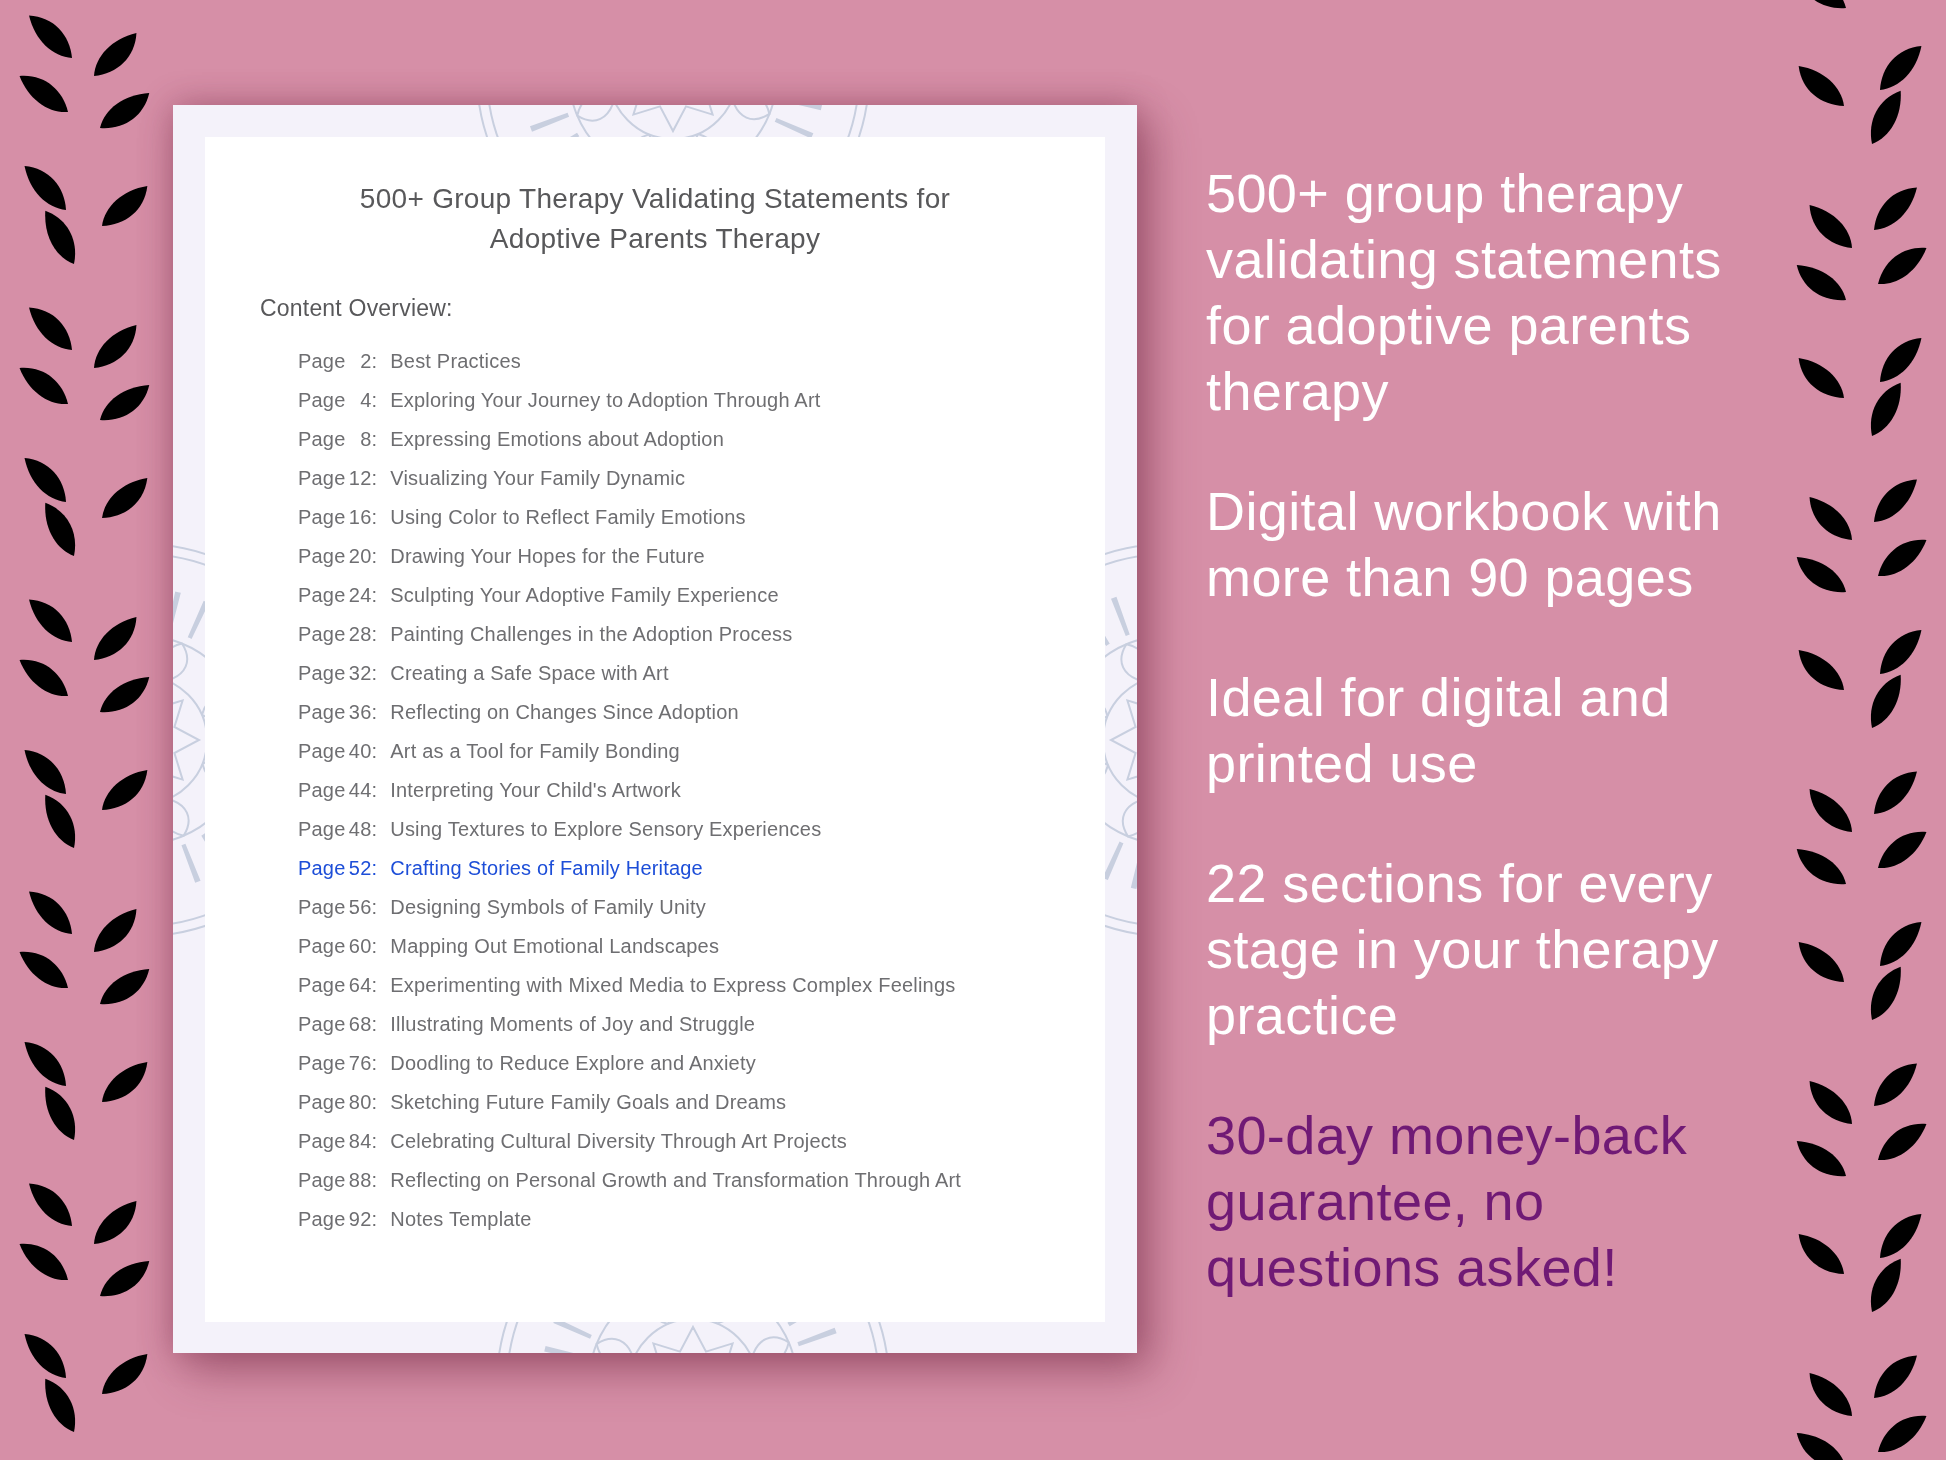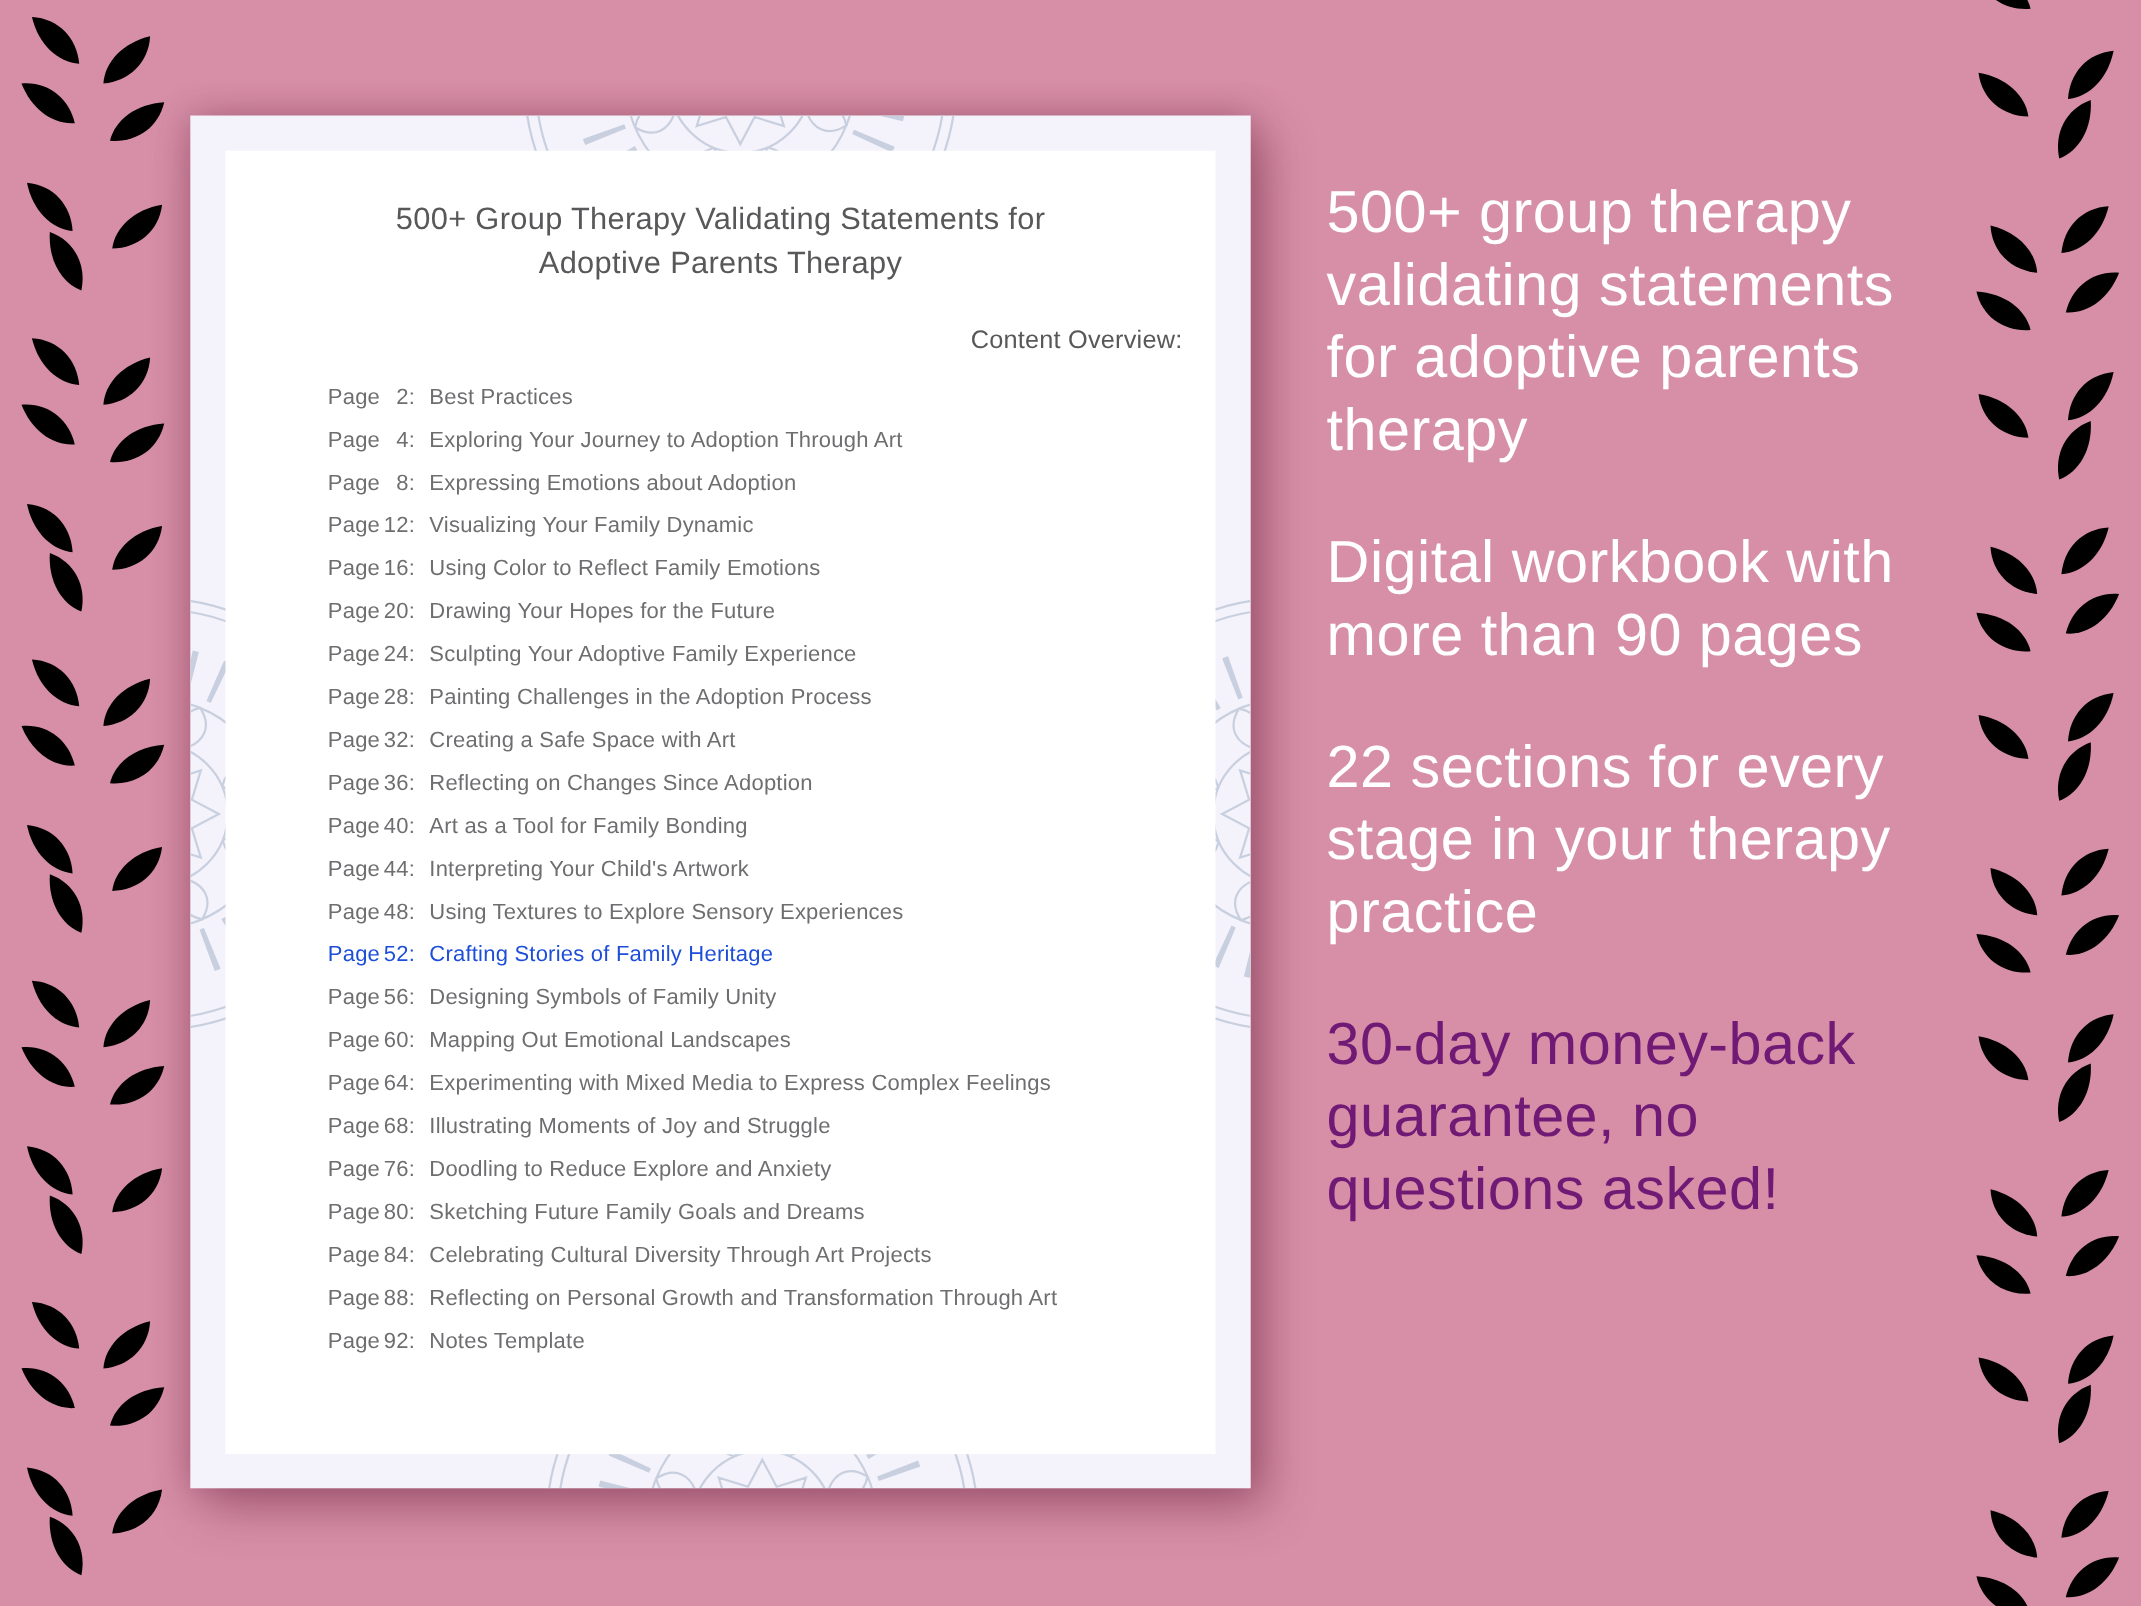--- a/index.html
+++ b/index.html
@@ -24,21 +24,21 @@
     background:#ffffff;z-index:2;
     padding:42px 30px 0 30px;box-sizing:border-box;
   }
   .doc-title{
     margin:0;text-align:center;white-space:pre-line;
     font-size:28px;line-height:40px;font-weight:400;
     color:#58585a;letter-spacing:.3px;
   }
   .overview{
     margin:36px 0 0 25px;font-size:23px;font-weight:400;
-    color:#5b5b5e;letter-spacing:.2px;text-align:right;
+    color:#5b5b5e;letter-spacing:.2px;
   }
   .toc{margin:29px 0 0 63px;}
   .toc-row{font-size:20px;line-height:20px;margin-bottom:19px;color:#6e6e71;letter-spacing:.2px;}
   .toc-num{display:inline-block;width:26px;text-align:right;}
   .toc-colon{display:inline-block;}
   .toc-title{margin-left:13px;}
   
   .highlights{
     position:absolute;left:1206px;top:160px;width:620px;z-index:3;
   }
@@ -207,20 +207,22 @@
 
   <div class="highlights">
     <p class="highlight" style="color: rgb(255, 255, 255);">500+ group therapy
 validating statements
 for adoptive parents
 therapy</p>
 
     <p class="highlight" style="color: rgb(255, 255, 255);">Digital workbook with
 more than 90 pages</p>
 
+    <p class="highlight" style="color: rgb(255, 255, 255);">Ideal for digital and
+printed use</p>
 
     <p class="highlight" style="color: rgb(255, 255, 255);">22 sections for every
 stage in your therapy
 practice</p>
 
     <p class="highlight" style="color: #701a75;">30-day money-back
 guarantee, no
 questions asked!</p>
   </div>
 

